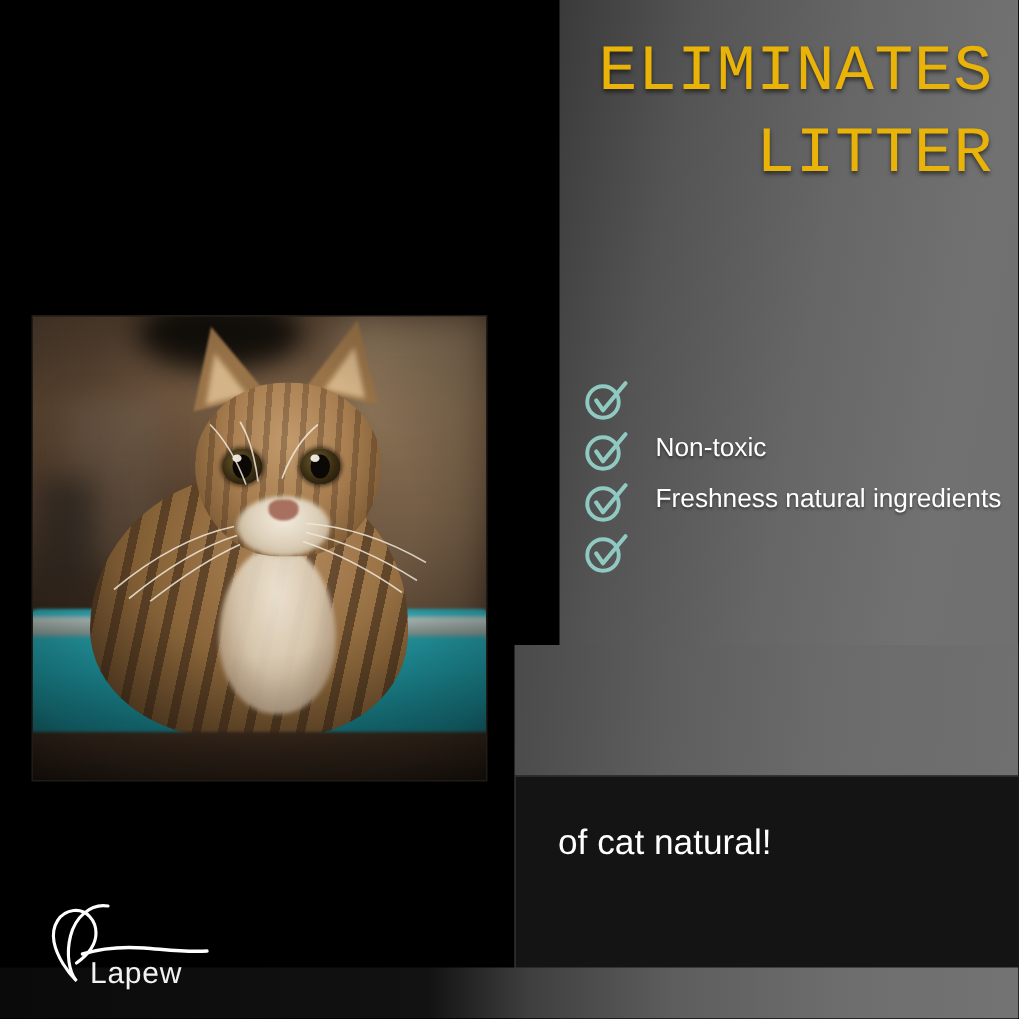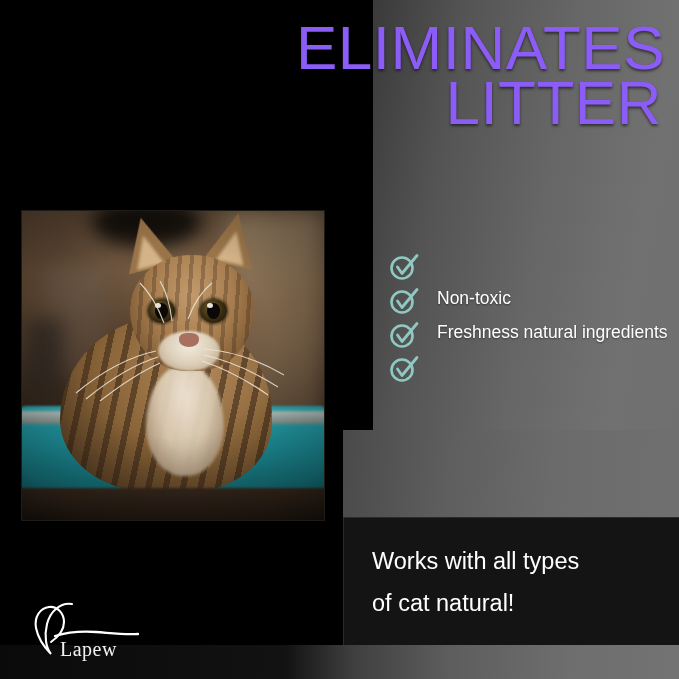--- a/index.html
+++ b/index.html
@@ -42,25 +42,25 @@
     background: linear-gradient(90deg, #0a0a0a 0%, #121212 42%, #3f3f3f 52%, #5d5d5d 66%, #6e6e6e 84%, #737373 100%);
   }
 
   
   .headline {
     position: absolute;
     left: 296px;
     top: 20px;
     width: 366px;
     text-align: right;
-    font-family: Liberation Sans, sans-serif;
-    font-size: 62px;
+    font-family: Liberation Mono, monospace;
+    font-size: 43px;
     line-height: 55px;
     letter-spacing: 0.5px;
-    color: #8b5cf6;
+    color: #eab308;
     text-shadow: 0 2px 3px rgba(0,0,0,0.55);
   }
   .headline .hl-line { display: block; white-space: nowrap; }
 
   
   .benefits {
     position: absolute;
     left: 389px;
     top: 250px;
     width: 285px;
@@ -328,21 +328,21 @@
     left: 20px;
     top: 598px;
     width: 140px;
     height: 64px;
   }
   .logo svg { display: block; }
   .logo-word {
     position: absolute;
     left: 40px;
     top: 40px;
-    font-family: Liberation Serif, serif;
+    font-family: Liberation Sans, sans-serif;
     font-size: 20px;
     letter-spacing: 0.5px;
     color: #f2f2f2;
   }
 </style>
 </head>
 <body>
 
 <div id="stage">
 
@@ -439,21 +439,20 @@
       </g>
     </svg>
 
     <div class="litter-grains"></div>
     <div class="litter-tray"></div>
     <div class="photo-vignette"></div>
   </div>
 
   <div class="tagline-panel">
     <div class="tagline-text">
-      <div>Works with all types</div>
       <div>of cat natural!</div>
     </div>
   </div>
 
   <div class="bg-gray-bottomstrip"></div>
 
   <div class="logo">
     <svg width="140" height="64" viewBox="0 0 140 64">
       <path d="M52 6 C 40 4, 30 14, 27 26 C 24 38, 26 50, 31 56 C 25 50, 18 40, 16 30 C 14 19, 20 10, 29 9 C 38 8, 44 16, 44 24 C 44 33, 38 39, 31 44" fill="none" stroke="#ffffff" stroke-width="2.1" stroke-linecap="round"></path>
       <path d="M35 38 C 48 34, 62 33, 76 34 C 90 35, 104 37, 118 36" fill="none" stroke="#ffffff" stroke-width="2.3" stroke-linecap="round"></path>

